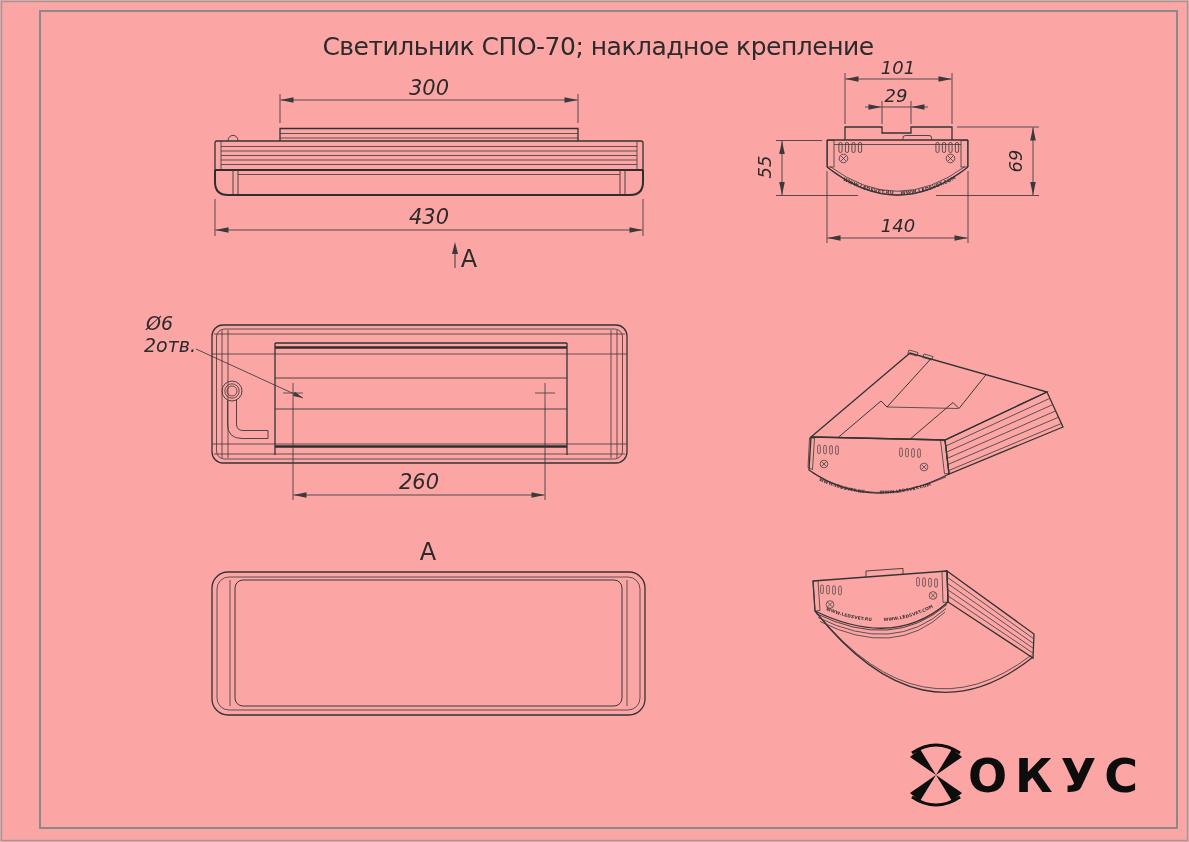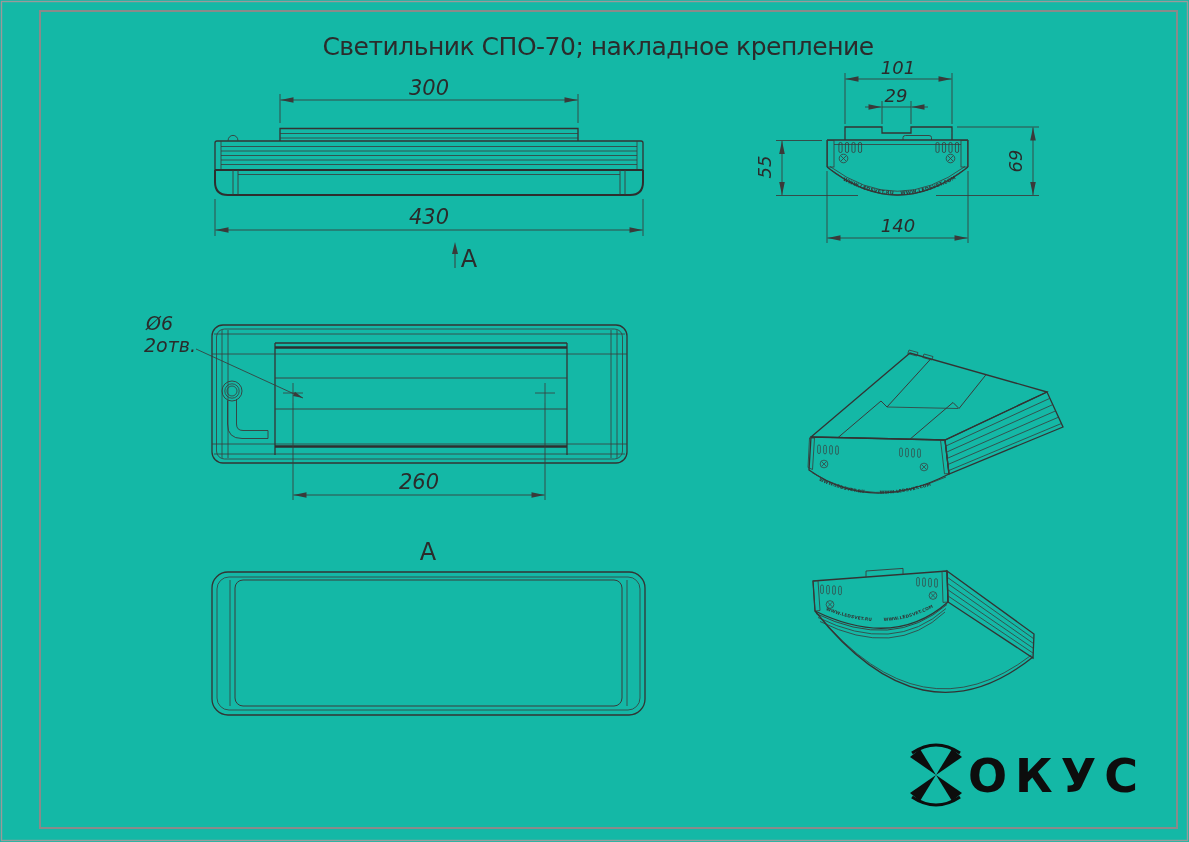--- a/index.html
+++ b/index.html
@@ -1,16 +1,16 @@
 <!DOCTYPE html>
 <html><head>
 <meta charset="utf-8">
 <style>
   html,body{margin:0;padding:0;background:#ffffff;}
-  .page{position:relative;width:1189px;height:842px;background:#14b8a6;overflow:hidden;
+  .page{position:relative;width:1189px;height:842px;background:#fca5a5;overflow:hidden;
         font-family:"DejaVu Sans",sans-serif;}
   svg{display:block}
   
   .s1  {stroke:#3a3a3a;stroke-width:1;fill:none;}
   .s08 {stroke:#3a3a3a;stroke-width:.8;fill:none;}
   .s09 {stroke:#3a3a3a;stroke-width:.9;fill:none;}
   .s12 {stroke:#333333;stroke-width:1.3;fill:none;}
   .s2  {stroke:#2e2e2e;stroke-width:2;fill:none;}
   .s24 {stroke:#2e2e2e;stroke-width:2.4;fill:none;}
   .dim {stroke:#3a3a3a;stroke-width:.85;fill:none;}

